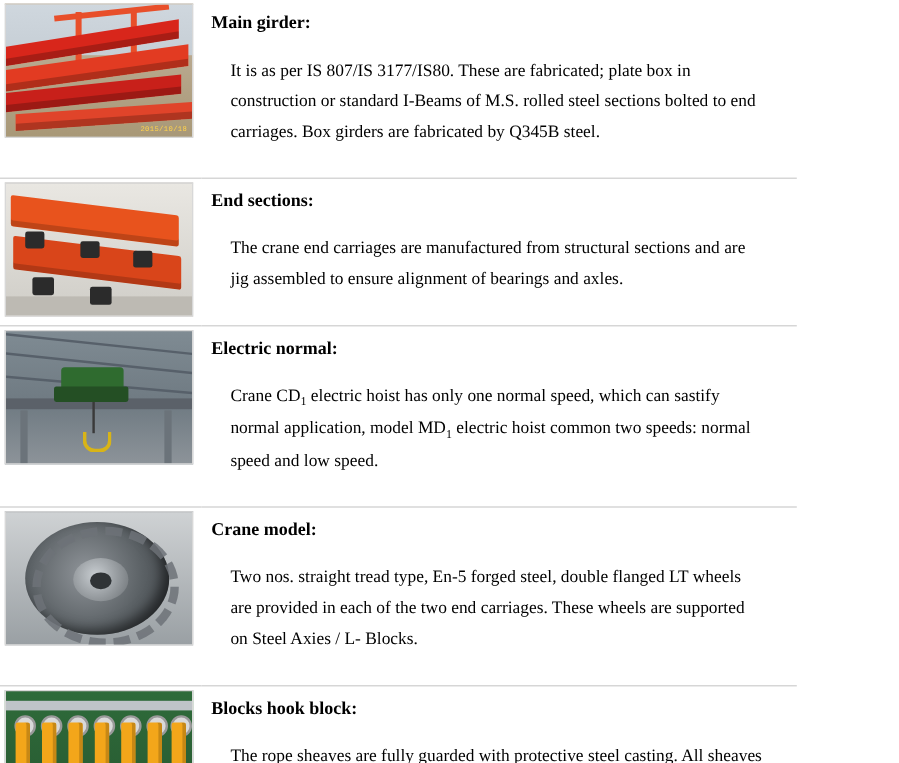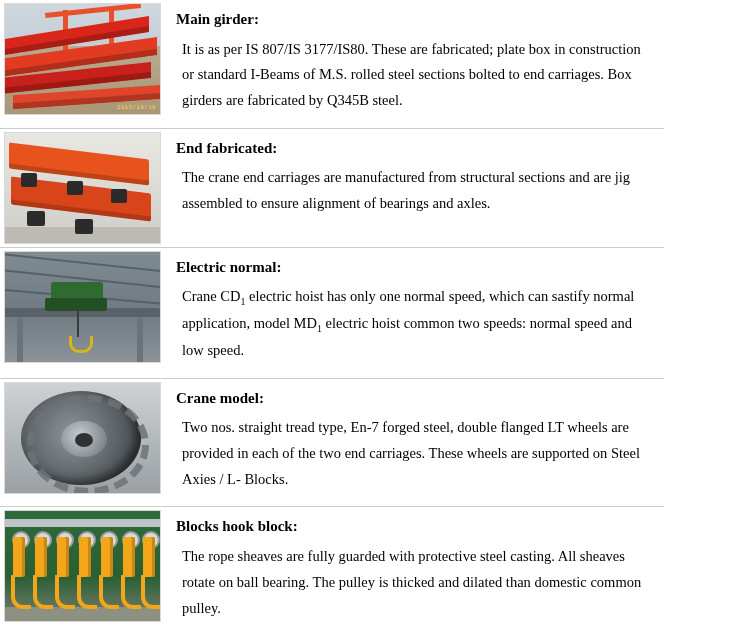--- a/index.html
+++ b/index.html
@@ -36,21 +36,21 @@
   }
   .item-title {
     font-weight: bold;
     font-size: 15px;
     line-height: 1.5;
     margin: 0 0 4px 0;
   }
   .item-desc {
     font-size: 14.5px;
     line-height: 1.78;
-    margin: 6px;
+    margin: 16px;
     text-align: left;
   }
   .item-desc sub {
     font-size: 10px;
     vertical-align: sub;
   }
   .photo {
     width: 155px;
     height: 110px;
     border: 1px solid #d8d8d8;
@@ -239,21 +239,21 @@
           <div class="bar b1"></div>
           <div class="bar b2"></div>
           <div class="blk k1"></div>
           <div class="blk k2"></div>
           <div class="blk k3"></div>
           <div class="blk k4"></div>
           <div class="blk k5"></div>
         </div>
       </td>
       <td class="text-cell">
-        <p class="item-title">End fabricated:</p>
+        <p class="item-title">End sections:</p>
         <p class="item-desc">The crane end carriages are manufactured from structural sections and are jig assembled to ensure alignment of bearings and axles.</p>
       </td>
     </tr>
 
     <tr class="spec-row">
       <td class="img-cell">
         <div class="photo ph3">
           <div class="roofline r1"></div>
           <div class="roofline r2"></div>
           <div class="roofline r3"></div>
@@ -276,21 +276,21 @@
       <td class="img-cell">
         <div class="photo ph4">
           <div class="wheel"></div>
           <div class="teeth"></div>
           <div class="hub"></div>
           <div class="bore"></div>
         </div>
       </td>
       <td class="text-cell">
         <p class="item-title">Crane model:</p>
-        <p class="item-desc">Two nos. straight tread type, En-7 forged steel, double flanged LT wheels are provided in each of the two end carriages. These wheels are supported on Steel Axies / L- Blocks.</p>
+        <p class="item-desc">Two nos. straight tread type, En-5 forged steel, double flanged LT wheels are provided in each of the two end carriages. These wheels are supported on Steel Axies / L- Blocks.</p>
       </td>
     </tr>
 
     <tr class="spec-row">
       <td class="img-cell">
         <div class="photo ph5">
           <div class="rack"></div>
           <div class="floor"></div>
           <div class="hookrow">
             <div class="hk" style="left:6px;">

